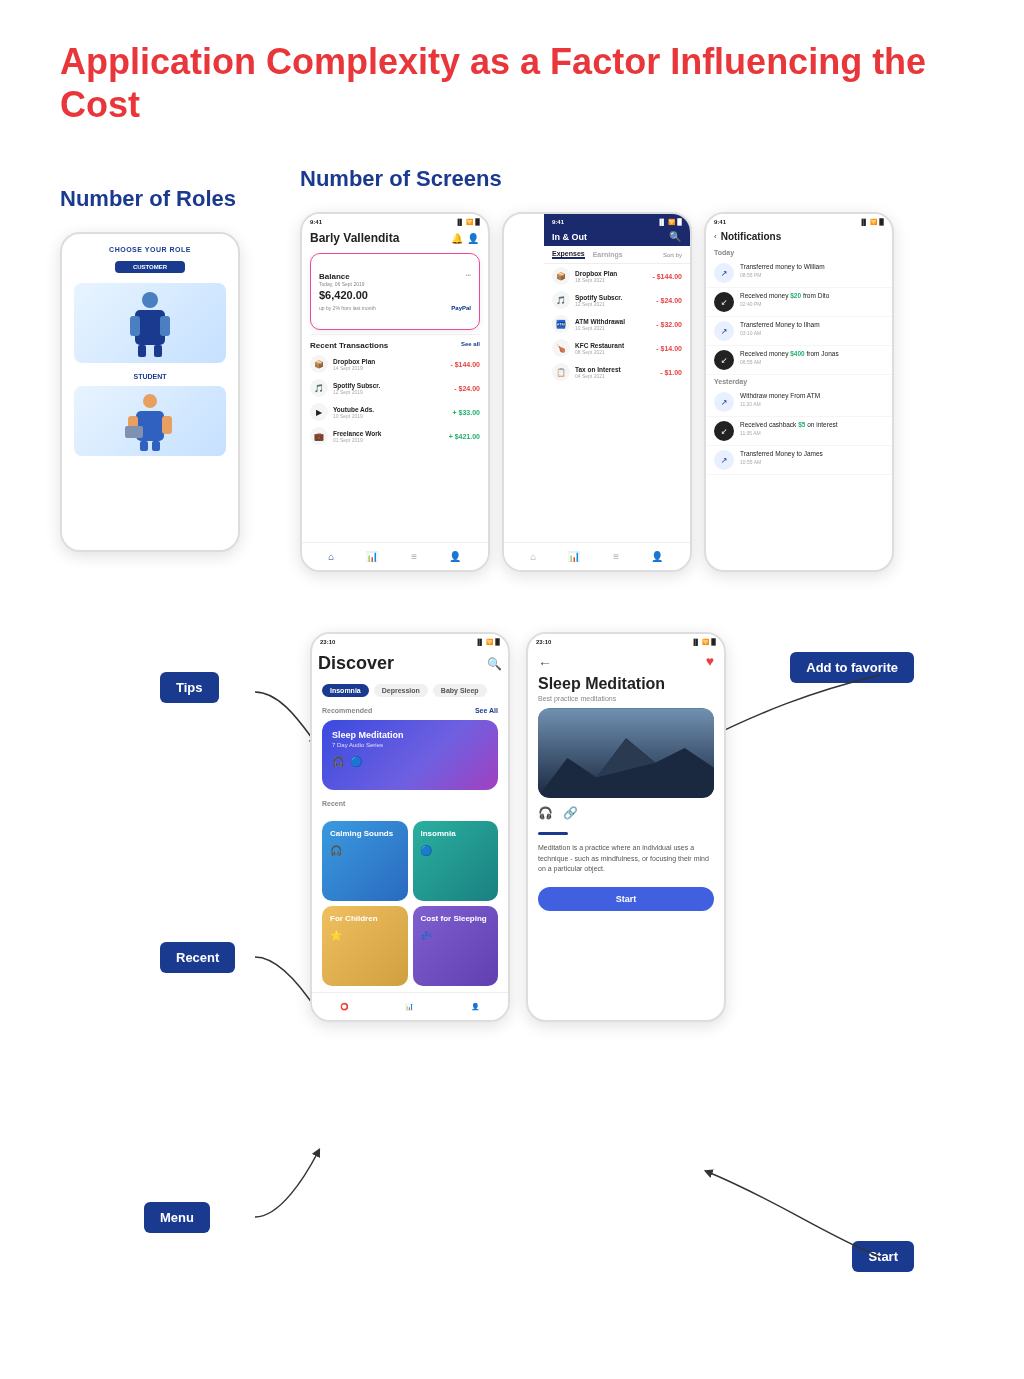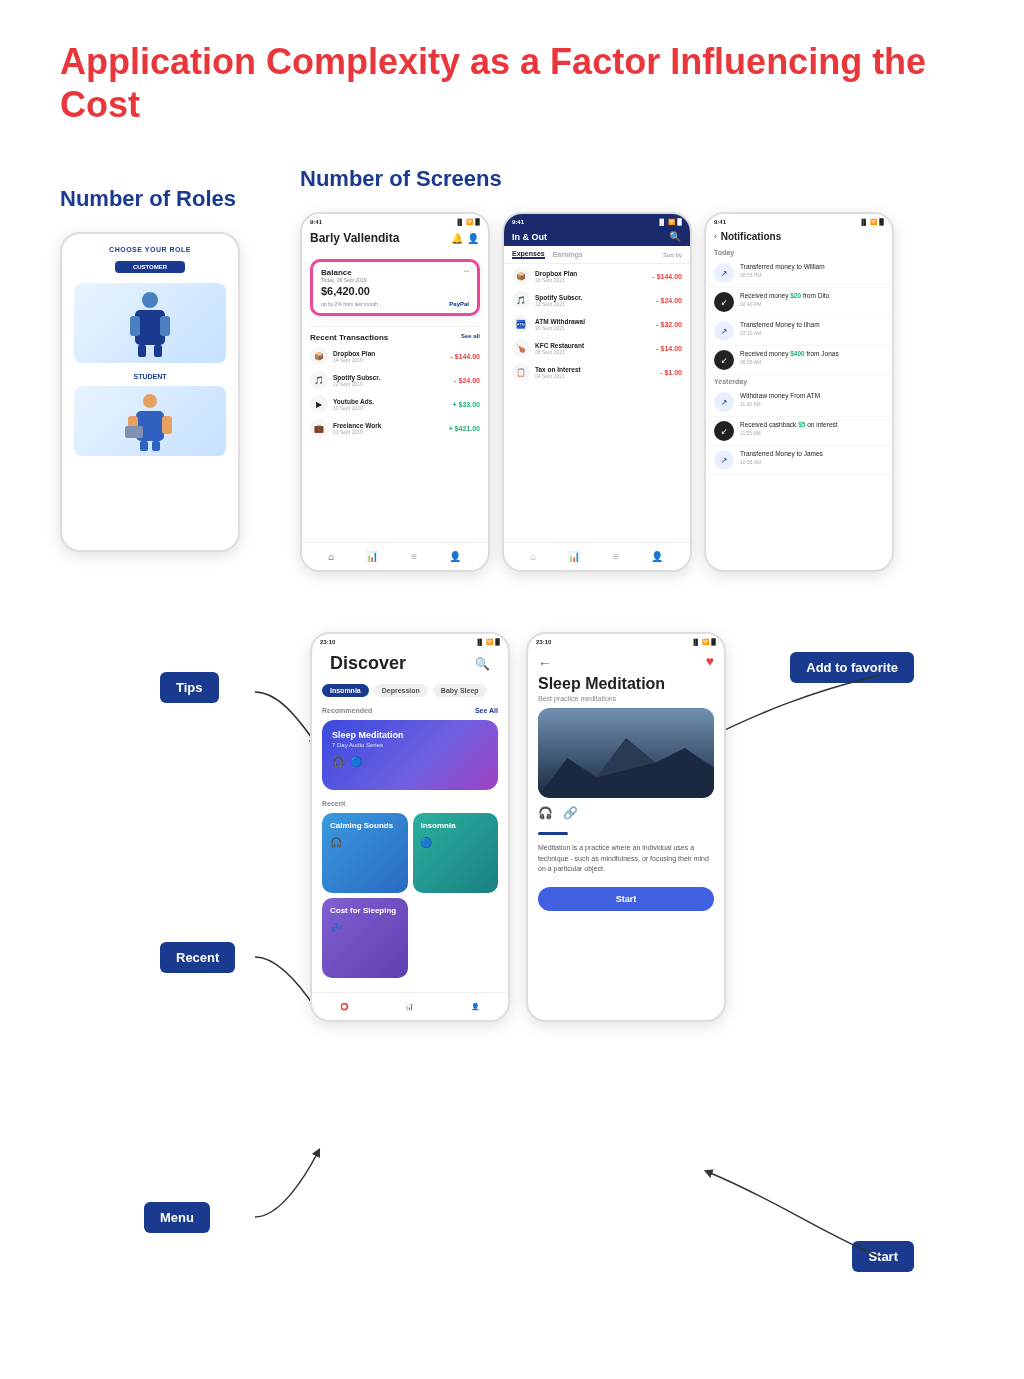--- a/index.html
+++ b/index.html
@@ -148,25 +148,25 @@
     .fp1-header {
       padding: 4px 8px;
       display: flex;
       justify-content: space-between;
       align-items: center;
     }
     .fp1-name { font-size: 12px; font-weight: 700; }
     .fp1-icons { display: flex; gap: 4px; font-size: 10px; color: #555; }
 
     .fp1-balance-card {
-      margin: 10px 8px;
+      margin: 4px 8px;
       background: #fff;
       border-radius: 10px;
-      border: 3px solid #ec4899;
-      padding: 6px 8px;
+      border: 1px solid #ec4899;
+      padding: 18px 8px;
       box-shadow: 0 2px 6px rgba(0,0,0,0.07);
     }
     .fp1-balance-label { font-size: 8px; font-weight: 700; color: #222; }
     .fp1-balance-date { font-size: 5px; color: #888; }
     .fp1-balance-amount { font-size: 11px; font-weight: 800; color: #222; margin: 2px 0; }
     .fp1-balance-sub { font-size: 5px; color: #888; }
     .fp1-paypal { 
       display: flex; 
       justify-content: space-between; 
       align-items: center;
@@ -357,21 +357,21 @@
       font-size: 7px;
       position: relative;
       overflow: hidden;
     }
 
     
     .discover-header {
       display: flex;
       justify-content: space-between;
       align-items: center;
-      padding: 6px 18px;
+      padding: 6px 6px;
       text-align: center;
     }
     .discover-title { font-size: 18px; font-weight: 900; color: #222; }
     .discover-search { font-size: 12px; color: #555; }
 
     .discover-pills {
       display: flex;
       gap: 5px;
       padding: 4px 10px;
     }
@@ -404,21 +404,21 @@
     }
     .rec-title { font-size: 9px; font-weight: 800; }
     .rec-subtitle { font-size: 6px; opacity: 0.8; margin-top: 2px; }
     .rec-icons { display: flex; gap: 6px; margin-top: 8px; font-size: 10px; }
 
     .recent-grid {
       display: grid;
       grid-template-columns: 1fr 1fr;
       gap: 5px;
       padding: 0 10px;
-      margin-top: 4px;
+      margin-top: 12px;
     }
 
     .recent-card {
       border-radius: 10px;
       padding: 8px;
       height: 80px;
       position: relative;
       overflow: hidden;
     }
     .recent-card-blue { background: linear-gradient(135deg, #3a9adf 0%, #2a6abf 100%); }
@@ -599,21 +599,21 @@
           <span class="fp1-tx-amount positive">+ $421.00</span>
         </div>
         <div class="fp1-bottom-nav">
           <span class="fp1-nav-icon active">⌂</span>
           <span class="fp1-nav-icon">📊</span>
           <span class="fp1-nav-icon">≡</span>
           <span class="fp1-nav-icon">👤</span>
         </div>
       </div>
 
-      <div class="phone-mock finance-phone" style="position:relative;">
+      <div class="phone-mock finance-phone" style="position:relative;padding-left:40px;">
         <div class="phone-status-bar" style="background:#1a2a6c;color:#fff;">
           <span>9:41</span>
           <div class="phone-status-icons">
             <span style="color:#fff;">▐▌</span>
             <span style="color:#fff;">🛜</span>
             <span style="color:#fff;">▉</span>
           </div>
         </div>
         <div class="fp2-header">
           <span class="fp2-title">In &amp; Out</span>
@@ -806,20 +806,24 @@
           <span class="discover-section-title">Recent</span>
         </div>
         <div class="recent-grid">
           <div class="recent-card recent-card-blue">
             <div class="recent-card-title">Calming Sounds</div>
             <div class="recent-card-icon">🎧</div>
           </div>
           <div class="recent-card recent-card-teal">
             <div class="recent-card-title">Insomnia</div>
             <div class="recent-card-icon">🔵</div>
+          </div>
+          <div class="recent-card recent-card-yellow">
+            <div class="recent-card-title">For Children</div>
+            <div class="recent-card-icon">⭐</div>
           </div>
           <div class="recent-card recent-card-purple">
             <div class="recent-card-title">Cost for Sleeping</div>
             <div class="recent-card-icon">💤</div>
           </div>
         </div>
         <div class="med-bottom-nav">
           <span>⭕</span>
           <span>📊</span>
           <span>👤</span>

